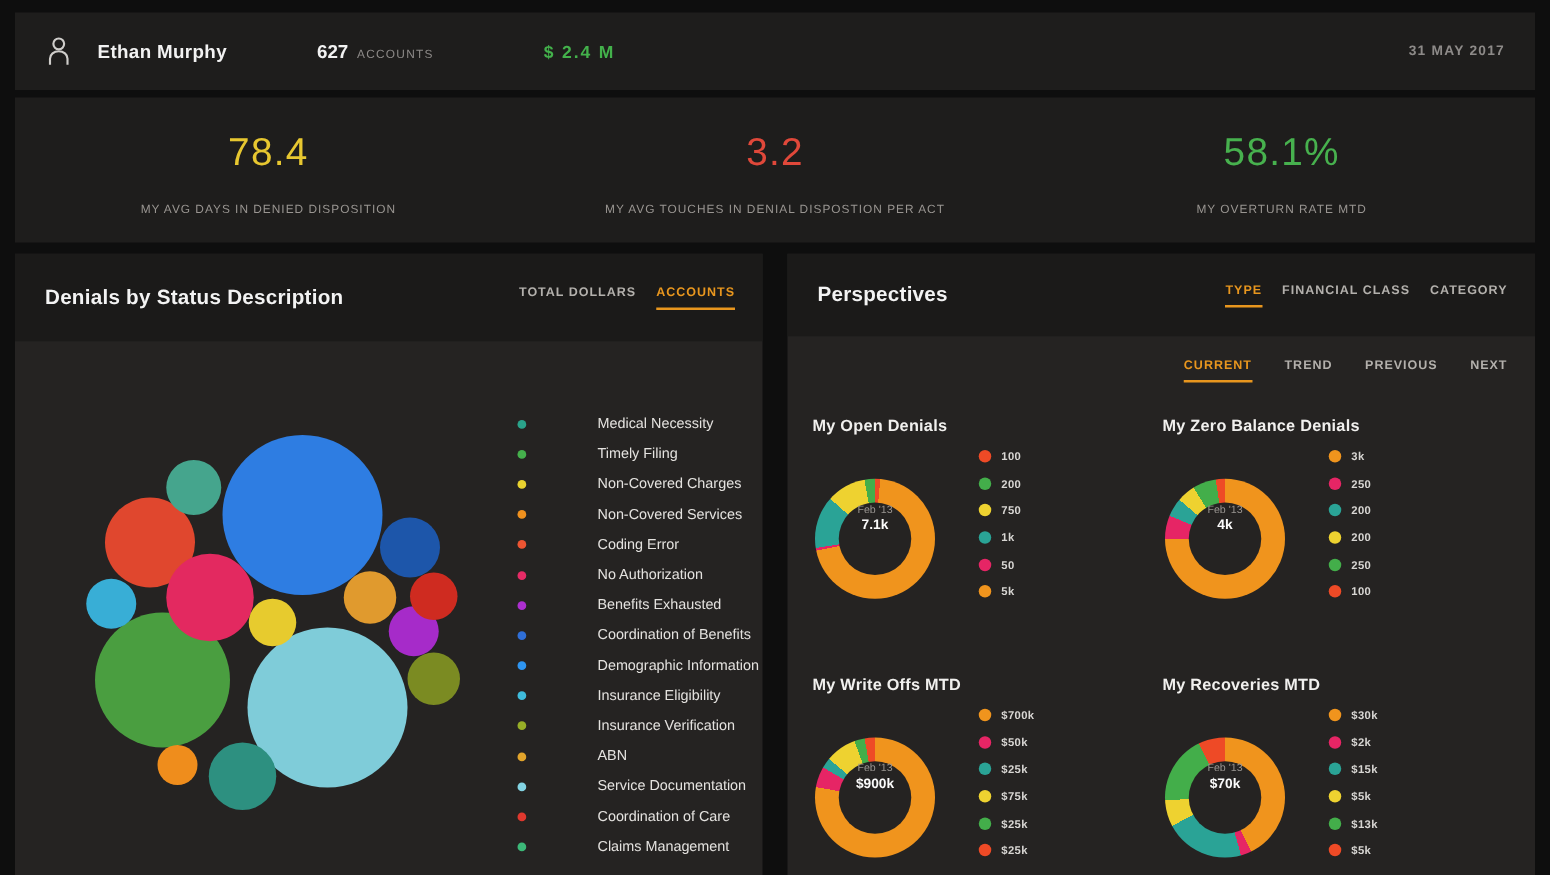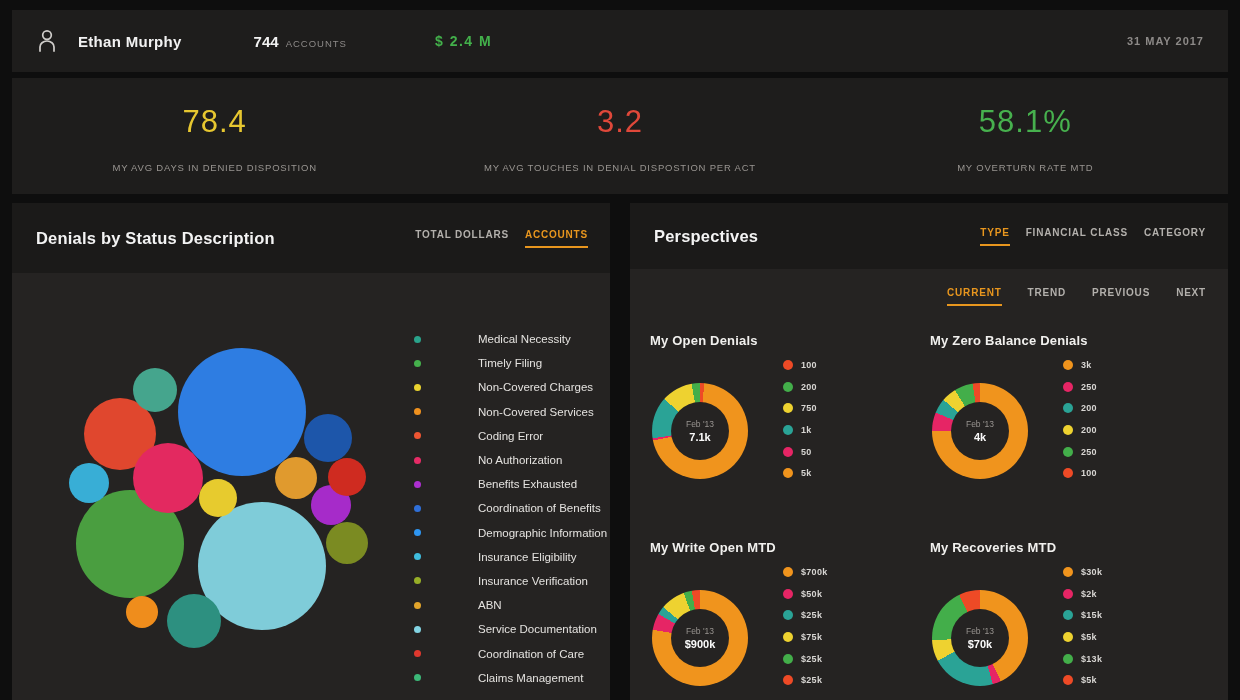--- a/index.html
+++ b/index.html
@@ -57,42 +57,42 @@
   
   .donut-block { position:absolute; width:285px; height:200px; }
   .pos-tl { left:20px;  top:125px; }
   .pos-tr { left:300px; top:125px; }
   .pos-bl { left:20px;  top:332px; }
   .pos-br { left:300px; top:332px; }
   .donut-title { position:absolute; left:0; top:5px; font-size:13px; font-weight:bold; color:#f1f0ee; letter-spacing:.2px; }
   .donut { position:absolute; left:2px; top:55px; width:96px; height:96px; border-radius:50%; }
   .donut-hole {
     position:absolute; inset:19px; border-radius:50%; background:#252322;
-    display:flex; flex-direction:column; align-items:center; justify-content:center;
+    display:flex; flex-direction:column; align-items:center; 
   }
   .donut-period { font-size:8.5px; color:#989490; margin-bottom:2px; }
   .donut-total  { font-size:11px; font-weight:bold; color:#fbfbfb; }
   .donut-legend { position:absolute; left:133px; top:26px; }
   .donut-legend .row { display:flex; align-items:center; height:21.7px; }
   .donut-legend .dot { width:10px; height:10px; border-radius:50%; margin-right:8px; flex:none; }
   .donut-legend .val { font-size:9px; font-weight:bold; color:#d8d6d3; letter-spacing:.3px; }
 </style>
 </head>
 <body>
 
 <div class="page">
 
   <header class="topbar">
     <svg class="user-icon" width="26" height="28" viewBox="0 0 24 26">
       <circle cx="12" cy="7.5" r="4" fill="none" stroke="#cfcdca" stroke-width="1.6"></circle>
       <path d="M5.5 23 v-4.5 a6.5 5.5 0 0 1 13 0 V23" fill="none" stroke="#cfcdca" stroke-width="1.6"></path>
     </svg>
     <span class="user-name">Ethan Murphy</span>
     <div class="accounts">
-      <span class="accounts-value">744</span>
+      <span class="accounts-value">627</span>
       <span class="accounts-label">ACCOUNTS</span>
     </div>
     <span class="amount">$ 2.4 M</span>
     <span class="date">31 MAY 2017</span>
   </header>
 
   <section class="kpibar">
     <div class="kpi">
       <div class="kpi-value" style="color: rgb(231, 199, 48);">78.4</div>
       <div class="kpi-label">MY AVG DAYS IN DENIED DISPOSITION</div>
@@ -280,21 +280,21 @@
             <span class="val">250</span>
           </div>
           <div class="row">
             <span class="dot" style="background: rgb(238, 74, 38);"></span>
             <span class="val">100</span>
           </div>
         </div>
     </div>
 
     <div class="donut-block pos-bl">
-      <div class="donut-title">My Write Open MTD</div>
+      <div class="donut-title">My Write Offs MTD</div>
       <div class="donut" style="background: conic-gradient(rgb(240, 148, 29) 0deg, rgb(240, 148, 29) 280deg, rgb(230, 37, 101) 280deg, rgb(230, 37, 101) 300deg, rgb(42, 163, 150) 300deg, rgb(42, 163, 150) 310deg, rgb(238, 210, 48) 310deg, rgb(238, 210, 48) 340deg, rgb(67, 174, 74) 340deg, rgb(67, 174, 74) 350deg, rgb(238, 74, 38) 350deg, rgb(238, 74, 38) 360deg);">
         <div class="donut-hole">
           <span class="donut-period">Feb '13</span>
           <span class="donut-total">$900k</span>
         </div>
       </div>
       <div class="donut-legend">
           <div class="row">
             <span class="dot" style="background: rgb(240, 148, 29);"></span>
             <span class="val">$700k</span>

